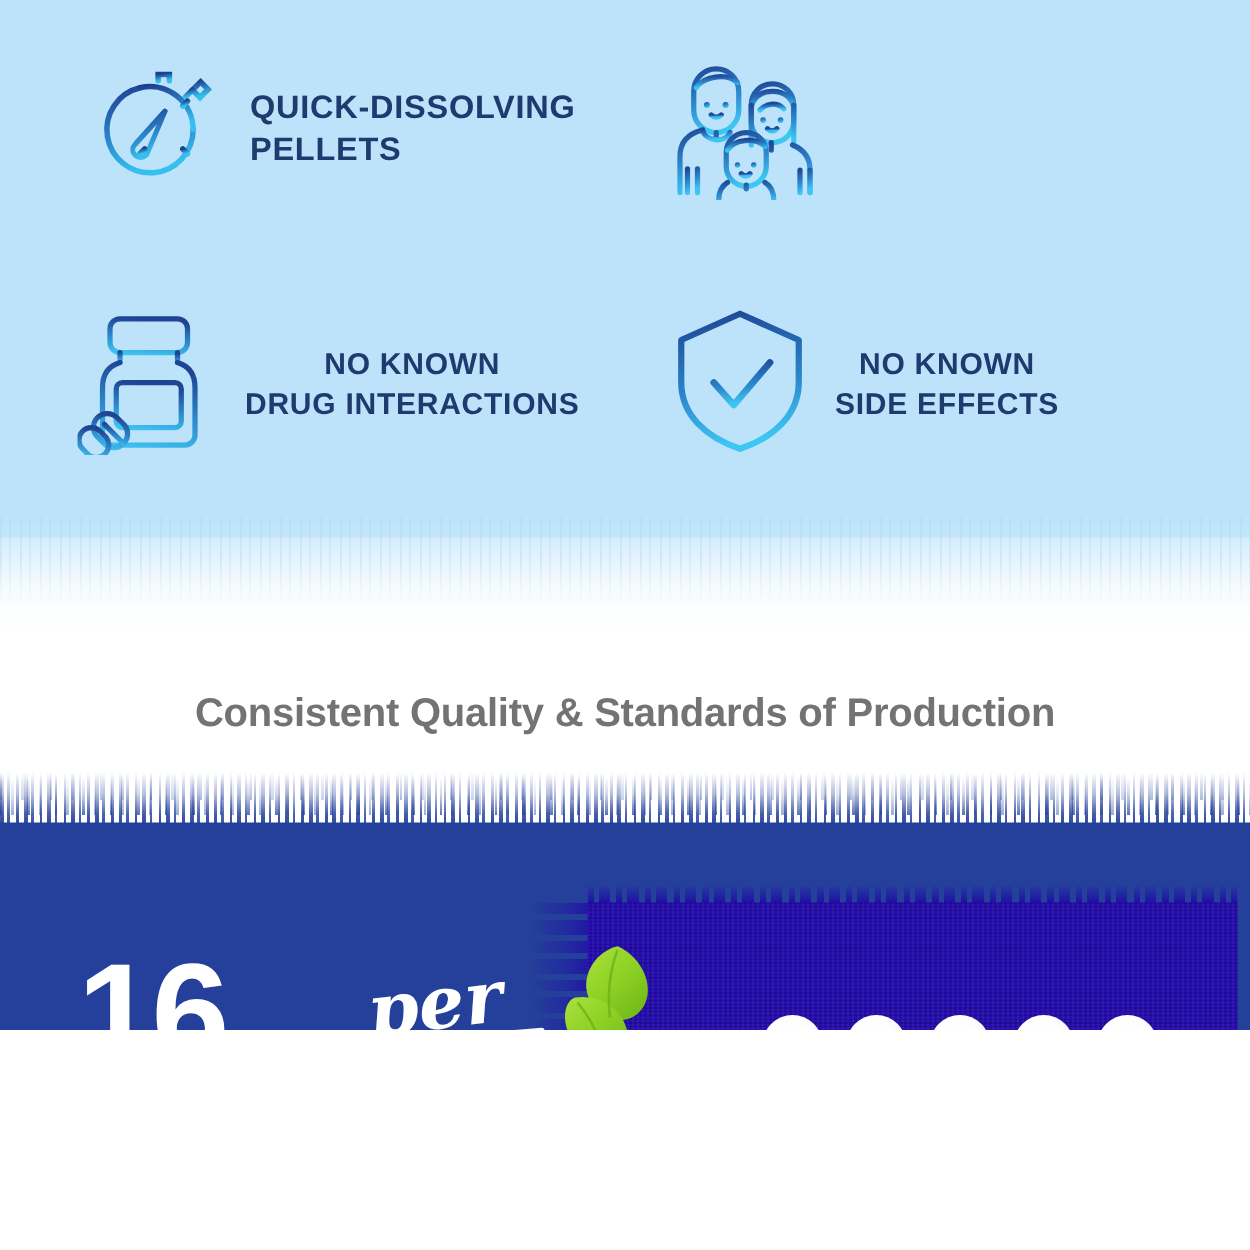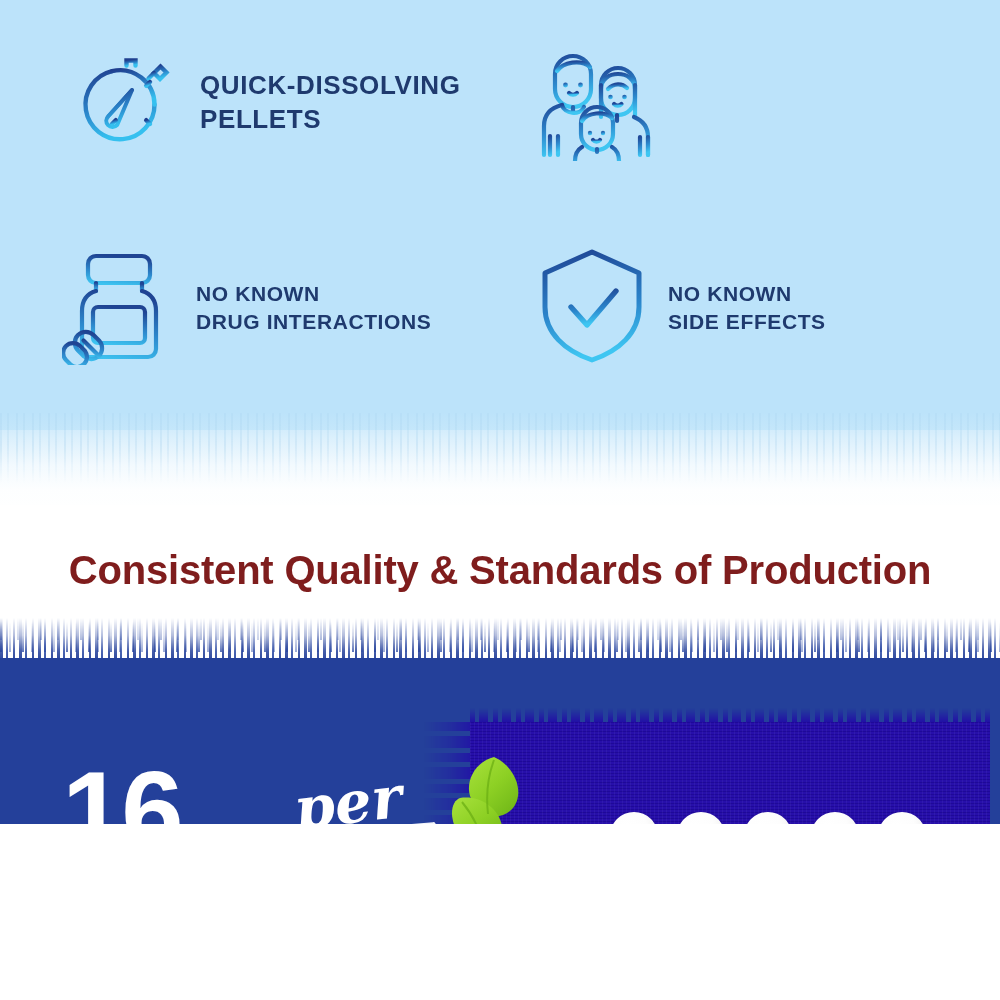--- a/index.html
+++ b/index.html
@@ -45,31 +45,31 @@
     display:flex;align-items:center;gap:22px;
     padding:0 10px 0 62px;
   }
   .feature.right{padding-left:38px;}
   .feature .ficon{flex:0 0 auto;display:block;}
   .feature .flabel{
     color:#1f3a6e;
     font-size:26px;letter-spacing:.6px;line-height:1.3;
     font-weight:600;white-space:pre-line;
   }
-  .feature.small .flabel{font-size:21px;}
+  .feature.small .flabel{font-size:24px;text-align:center;}
 
   
   .banner{
     position:absolute;left:0;top:505px;width:1000px;height:130px;
     background:#ffffff;
     display:flex;align-items:center;justify-content:center;
   }
   .banner-title{
-    color:#7f1d1d;
-    font-size:40px;font-weight:700;letter-spacing:-.2px;
+    color:#737373;
+    font-size:32px;font-weight:700;letter-spacing:-.2px;
     text-align:right;
   }
 
   
   .wash-bottom{
     position:absolute;left:0;top:600px;width:1000px;height:100px;
     overflow:hidden;
   }
   .wash-bottom .solid{
     position:absolute;left:0;bottom:0;width:1000px;height:42px;background:#24409a;

